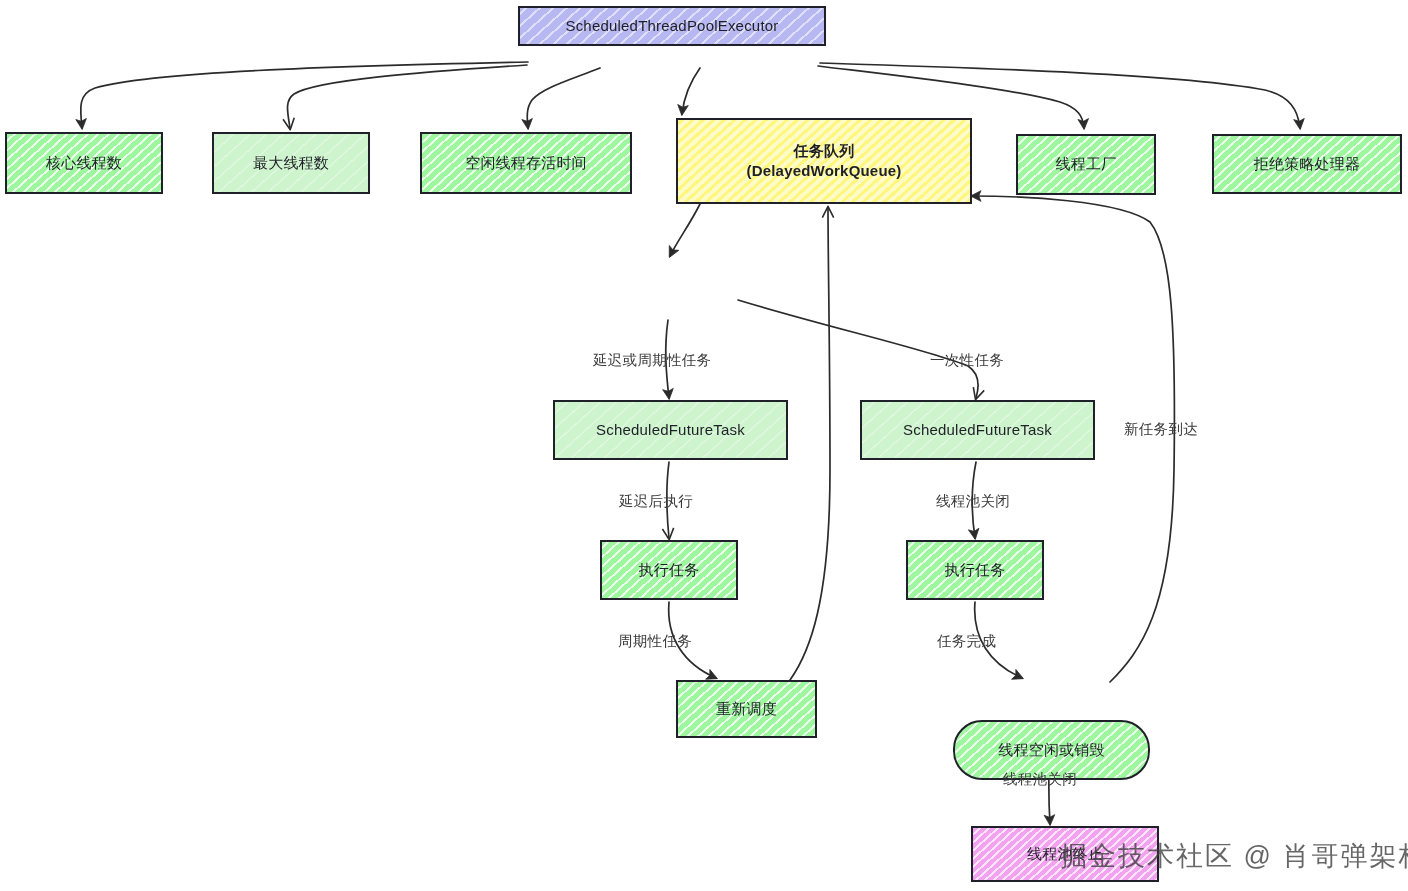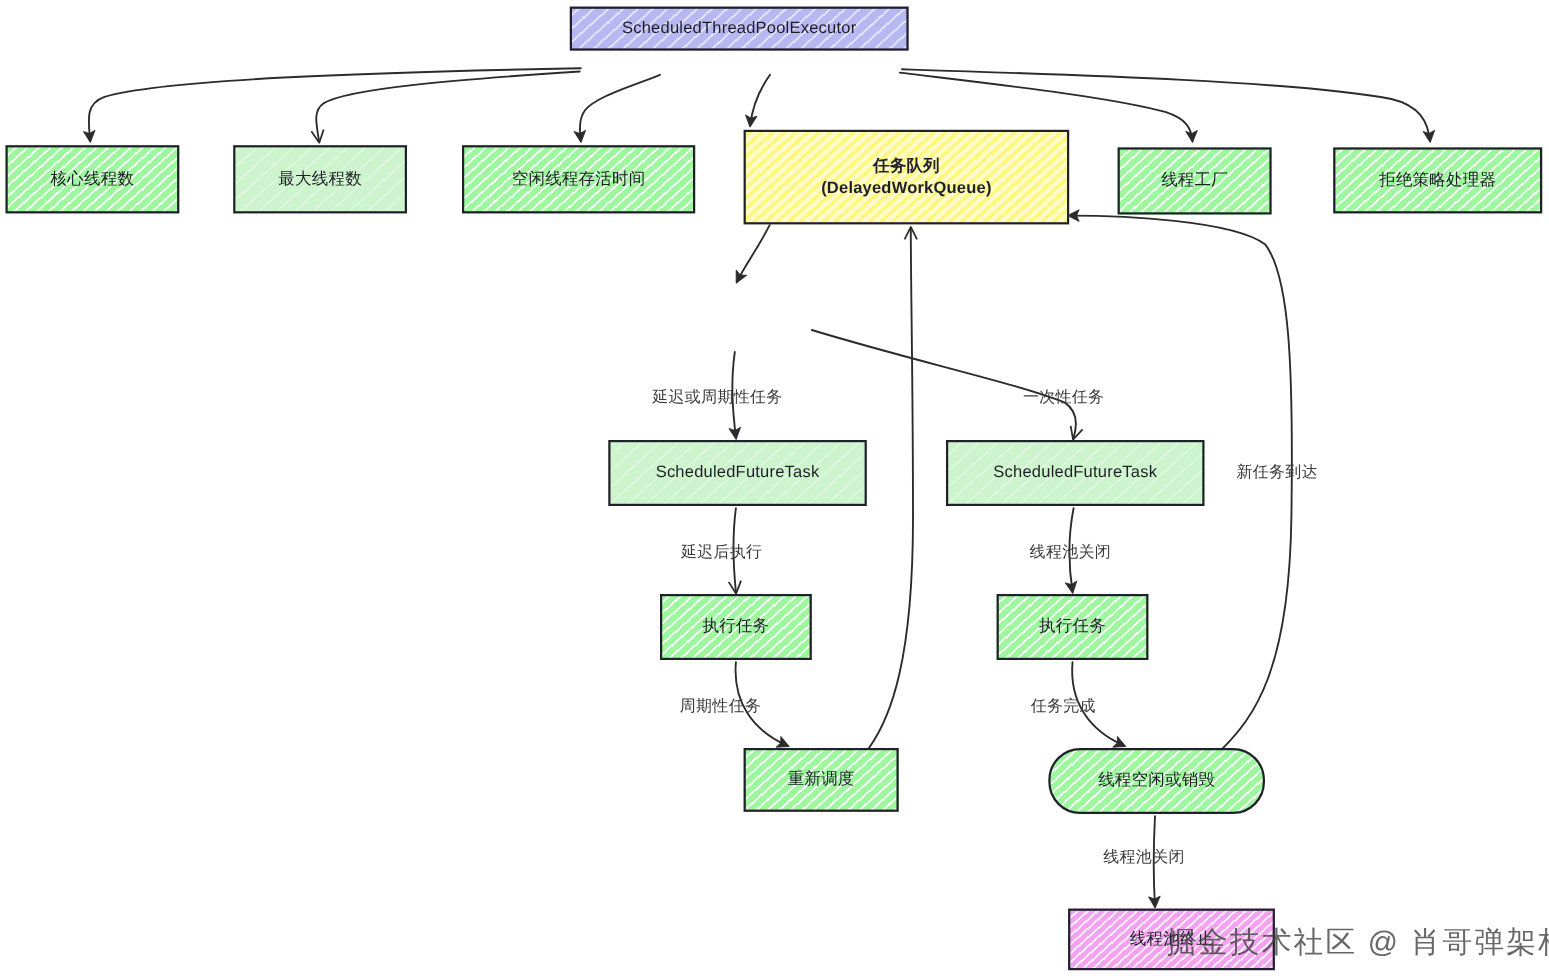--- a/index.html
+++ b/index.html
@@ -196,21 +196,21 @@
   </div>
 
   <div class="node fill-green" style="left:906px; top:540px; width:138px; height:60px;">
     <span class="ln">执行任务</span>
   </div>
 
   <div class="node fill-green" style="left:676px; top:680px; width:141px; height:58px;">
     <span class="ln">重新调度</span>
   </div>
 
-  <div class="node fill-green" style="left:953px; top:680px; width:197px; height:60px;border-radius:29px;">
+  <div class="node fill-green" style="left:953px; top:720px; width:197px; height:60px;border-radius:29px;">
     <span class="ln">线程空闲或销毁</span>
   </div>
 
   <div class="node fill-pink" style="left:971px; top:826px; width:188px; height:56px;">
     <span class="ln">线程池终止</span>
   </div>
 
   <div class="edge-label" style="left:593px; top:351px;">延迟或周期性任务</div>
 
   <div class="edge-label" style="left:930px; top:351px;">一次性任务</div>

